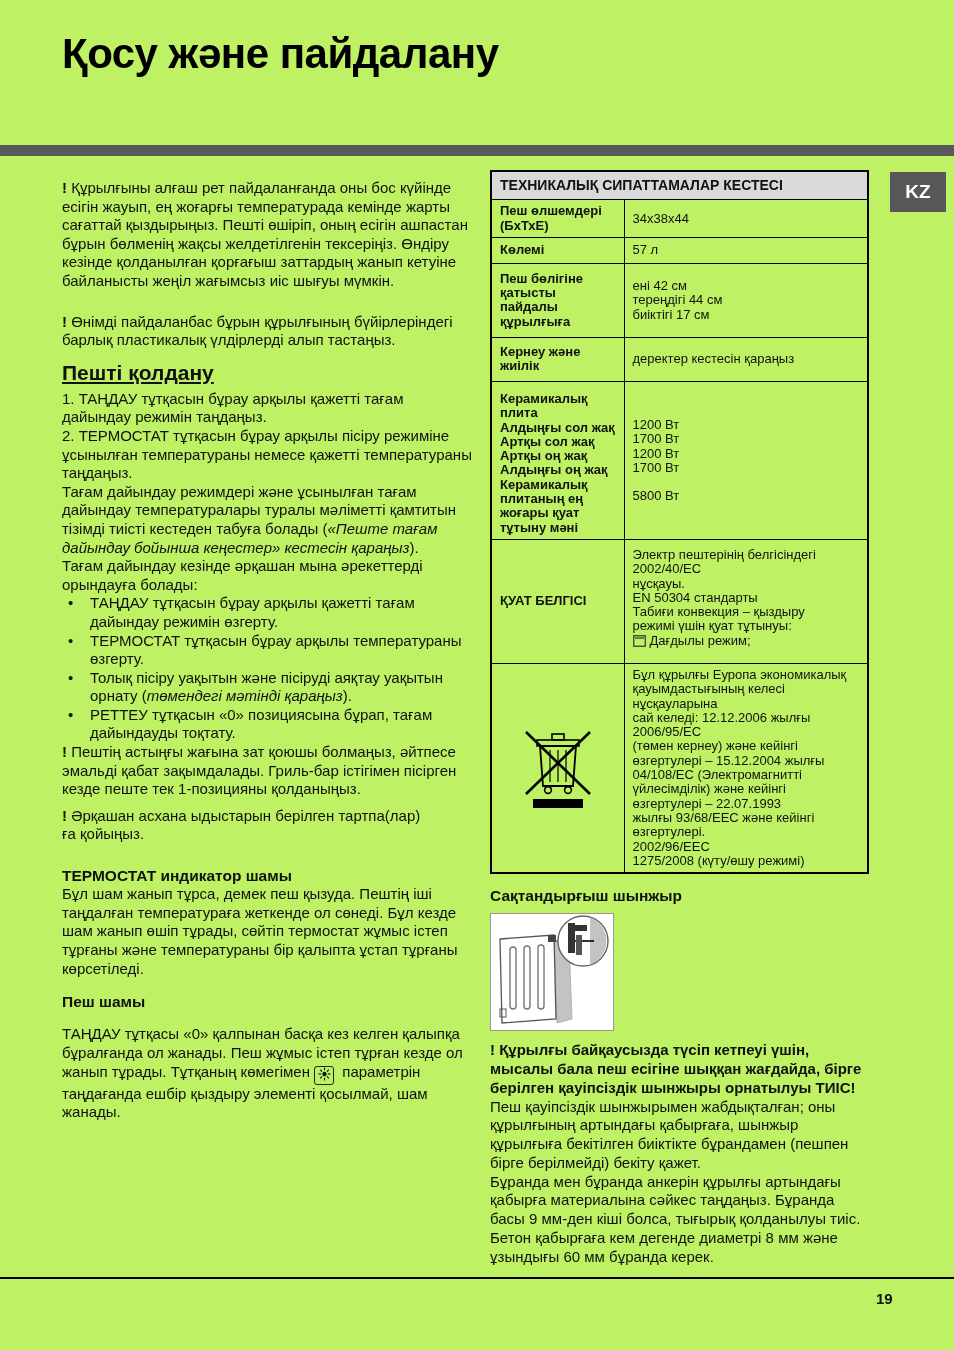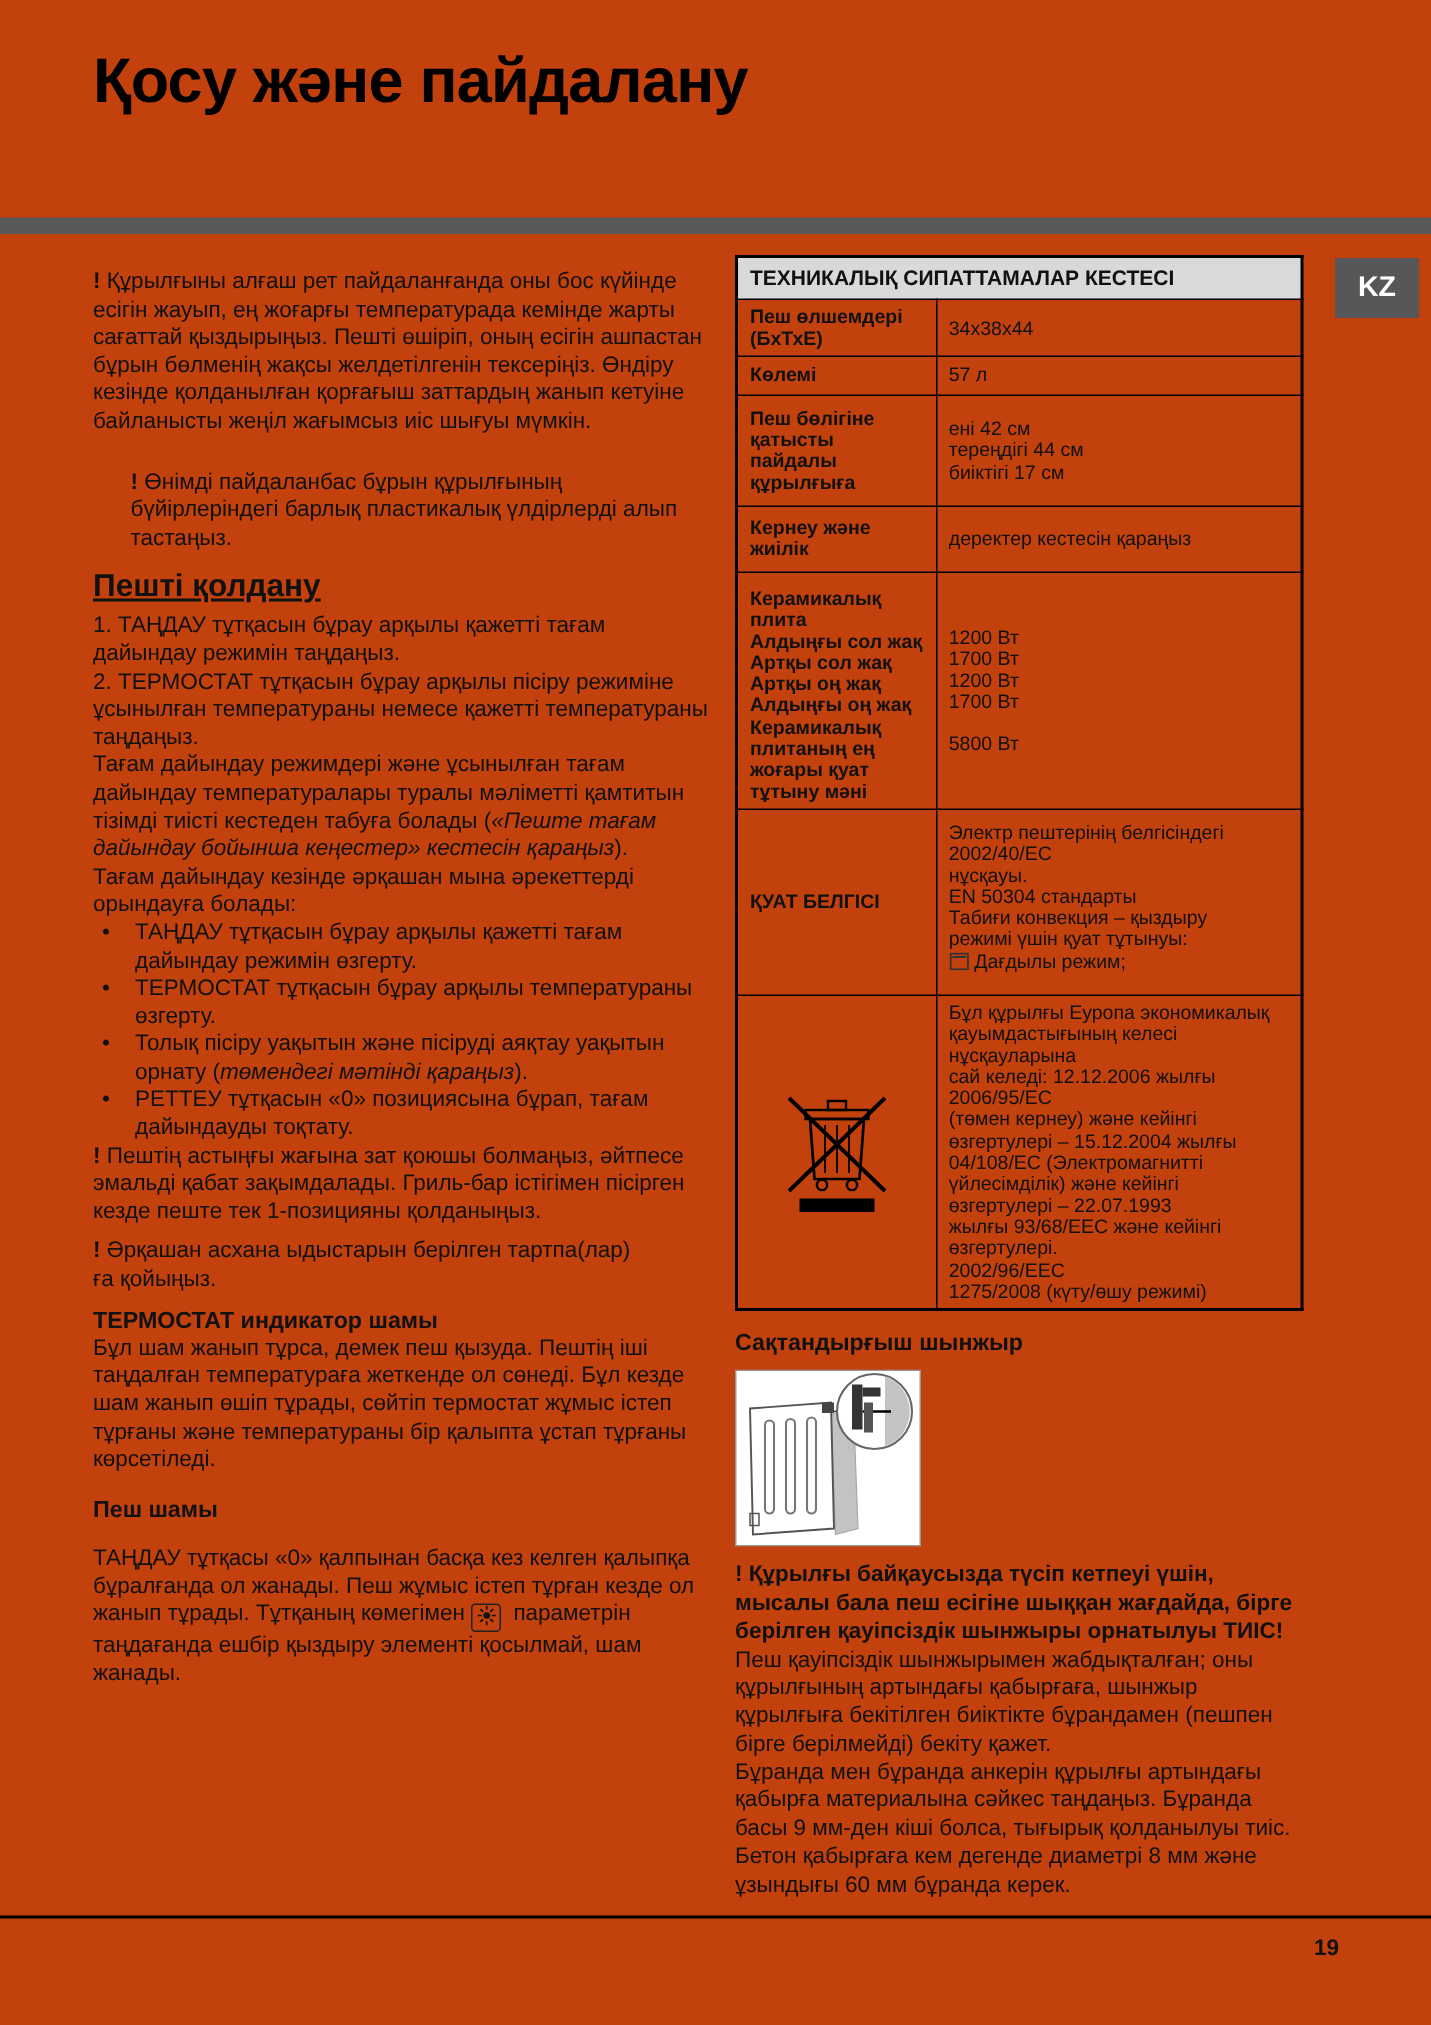--- a/index.html
+++ b/index.html
@@ -1,33 +1,33 @@
 <!DOCTYPE html>
 <html><head>
 <meta charset="utf-8">
 <style>
   * { margin:0; padding:0; box-sizing:border-box; }
   body { background:#fff; font-family:"Liberation Sans","DejaVu Sans",sans-serif; color:#111; }
-  .page { position:relative; width:954px; height:1350px; background:#c2410c; overflow:hidden; }
+  .page { position:relative; width:954px; height:1350px; background:#bef264; overflow:hidden; }
 
   .title { position:absolute; left:62px; top:30px; font-size:42px; font-weight:bold; letter-spacing:-0.5px; color:#000; }
   .divider { position:absolute; left:0; top:145px; width:954px; height:11px; background:#59595b; }
   .lang-badge { position:absolute; left:890px; top:172px; width:56px; height:40px; background:#57575a; color:#fff;
                 font-size:19px; font-weight:bold; display:flex; align-items:center; justify-content:center; }
 
   .col-left  { position:absolute; left:62px;  top:179px; width:414px; font-size:15px; line-height:1.24; }
   .col-right { position:absolute; left:490px; top:170px; width:379px; font-size:15px; line-height:1.25; }
 
   p { margin:0; }
   .b { font-weight:bold; }
   .i { font-style:italic; }
   .pre { white-space:pre-line; }
   .excl { font-weight:bold; }
   .mb22 { margin-bottom:22px; }
-  .mb10 { margin-bottom:10px;margin-left:25px; }
+  .mb10 { margin-bottom:10px; }
   .mb6  { margin-bottom:6px; }
 
   .h1 { font-size:21px; font-weight:bold; margin:10px 0 4px 0;text-decoration:underline; }
   .h2 { font-size:15.5px; font-weight:bold; margin-top:12px; }
   .h2b { font-size:15.5px; font-weight:bold; margin:14px 0 14px 0; }
 
   ul.bullets { list-style:none; margin:0; padding:0; }
   ul.bullets li { position:relative; padding-left:28px; }
   ul.bullets li::before { content:"•"; position:absolute; left:6px; top:0; }
 
@@ -84,21 +84,21 @@
       <li>ТЕРМОСТАТ тұтқасын бұрау арқылы температураны өзгерту.</li>
       <li><span>Толық пісіру уақытын және пісіруді аяқтау уақытын орнату (</span><span class="i">төмендегі мәтінді қараңыз</span><span>).</span></li>
       <li>РЕТТЕУ тұтқасын «0» позициясына бұрап, тағам дайындауды тоқтату.</li>
     </ul>
 
     <p><span class="excl">!</span> <span>Пештің астыңғы жағына зат қоюшы болмаңыз, әйтпесе эмальді қабат зақымдалады. Гриль-бар істігімен пісірген кезде пеште тек 1-позицияны қолданыңыз.</span></p>
 
     <p class="mb6" style="margin-top:8px;"><span class="excl">!</span> <span class="pre">Әрқашан асхана ыдыстарын берілген тартпа(лар)
 ға қойыңыз.</span></p>
 
-    <div class="h2" style="margin-top:8px;">ТЕРМОСТАТ индикатор шамы</div>
+    <div class="h2" style="margin-top:22px;">ТЕРМОСТАТ индикатор шамы</div>
     <p>Бұл шам жанып тұрса, демек пеш қызуда. Пештің іші таңдалған температураға жеткенде ол сөнеді. Бұл кезде шам жанып өшіп тұрады, сөйтіп термостат жұмыс істеп тұрғаны және температураны бір қалыпта ұстап тұрғаны көрсетіледі.</p>
 
     <div class="h2b">Пеш шамы</div>
     <p><span>ТАҢДАУ тұтқасы «0» қалпынан басқа кез келген қалыпқа бұралғанда ол жанады. Пеш жұмыс істеп тұрған кезде ол жанып тұрады. Тұтқаның көмегімен</span>
       <span class="lamp-box"><svg width="15" height="14" viewBox="0 0 15 14">
             <circle cx="7.5" cy="7" r="2.2" fill="#111"></circle>
             <g stroke="#111" stroke-width="1.1">
               <line x1="7.5" y1="0.5" x2="7.5" y2="3.2"></line>
               <line x1="7.5" y1="10.8" x2="7.5" y2="13.5"></line>
               <line x1="1.5" y1="7" x2="4.2" y2="7"></line>

